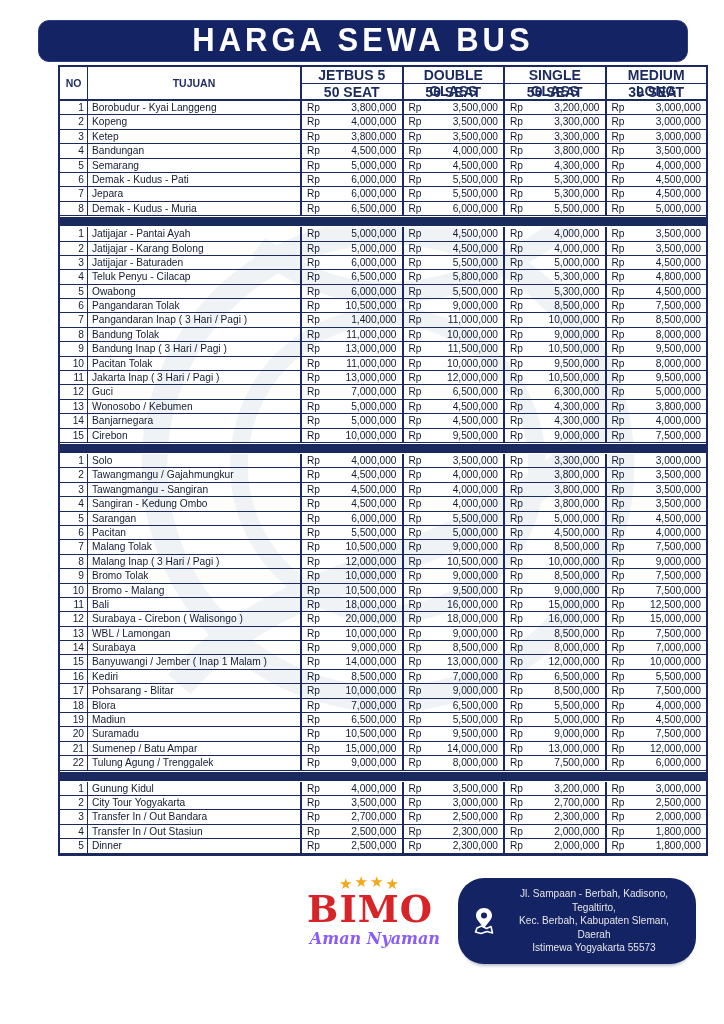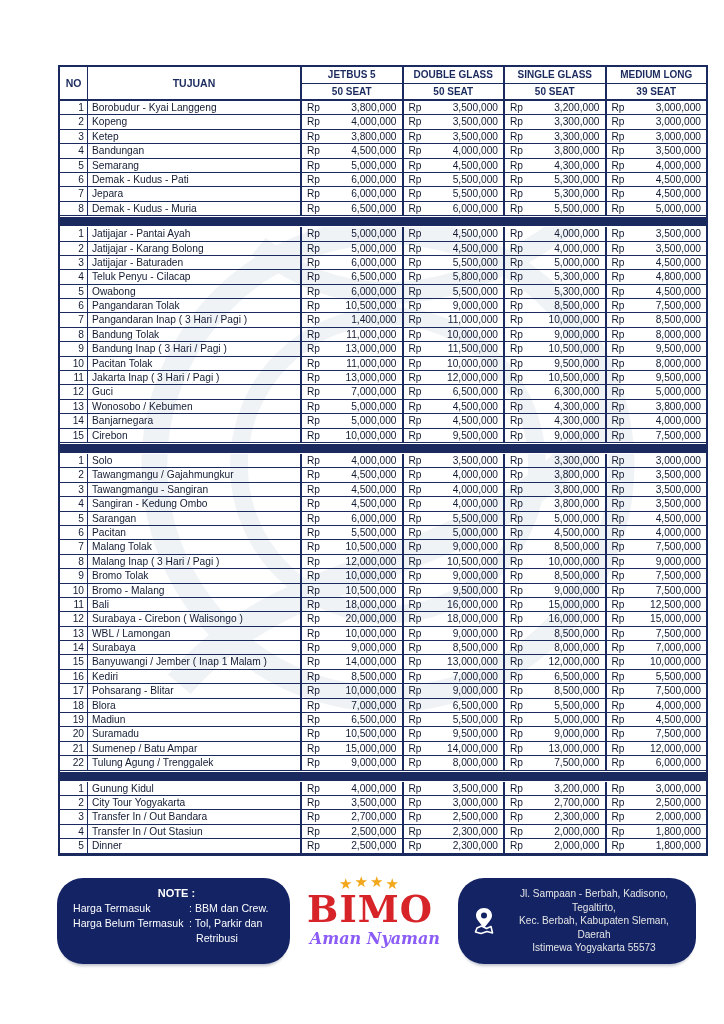--- a/index.html
+++ b/index.html
@@ -29,21 +29,21 @@
   .tbl-content{position:relative;z-index:1;}
 
   .hdr{display:flex;height:34px;border-bottom:2px solid var(--navy);
     color:var(--navy);font-weight:bold;}
   .c-no{width:28px;display:flex;align-items:center;justify-content:center;
     border-right:1px solid var(--navy);font-size:10.5px;}
   .c-tuj{width:212px;display:flex;align-items:center;justify-content:center;
     font-size:10.5px;}
   .c-buses{flex:1;display:flex;}
   .c-bus{flex:1;display:flex;flex-direction:column;border-left:2px solid var(--navy);}
-  .bus-name,.bus-seat{height:17px;line-height:16px;text-align:center;font-size:10px;}
+  .bus-name,.bus-seat{height:17px;line-height:16px;text-align:center;font-size:14px;}
   .bus-name{border-bottom:1px solid var(--navy);}
 
   .row{display:flex;height:14.4px;border-bottom:1px solid var(--navy);
     font-size:10.2px;line-height:13px;color:var(--ink);}
   .cell-no{width:28px;text-align:right;padding-right:3px;
     border-right:1px solid var(--navy);}
   .cell-dest{width:212px;padding-left:4px;white-space:nowrap;overflow:hidden;}
   .cell-price{flex:1;border-left:2px solid var(--navy);display:flex;
     justify-content:space-between;padding:0 5px;white-space:nowrap;}
   .divider{height:11px;background:var(--navy);border-top:1px solid #fff;
@@ -73,20 +73,23 @@
     align-items:center;padding:0 10px 0 13px;
     box-shadow:0 5px 3px -3px rgba(110,120,140,.45);}
   .addr-icon{flex:none;margin-right:5px;}
   .addr-text{flex:1;text-align:center;font-size:10.1px;line-height:13.5px;}
 </style>
 </head>
 <body>
 
 <div class="page">
 
+  <div class="title-bar">
+    <span>HARGA SEWA BUS</span>
+  </div>
 
   <div class="tbl">
     <svg class="watermark" viewBox="0 0 650 790" preserveAspectRatio="none">
       <g fill="none" stroke="#a8b6ca" opacity="0.16">
         <circle cx="330" cy="400" r="235" stroke-width="26"></circle>
         <circle cx="330" cy="400" r="150" stroke-width="18"></circle>
         <path d="M120 620 C 240 480 430 520 560 340" stroke-width="30"></path>
         <path d="M200 180 C 300 260 420 230 520 150" stroke-width="22"></path>
       </g>
     </svg>
@@ -1114,37 +1117,20 @@
             </div>
             <div class="cell-price">
               <div>Rp</div>
               <div>1,800,000</div>
             </div>
           </div>
         </div>
     </div>
   </div>
 
-  <div class="note-box">
-    <div class="note-title">NOTE :</div>
-    <div>
-        <div class="note-line">
-          <div class="note-label">Harga  Termasuk</div>
-          <div class="note-value">: BBM dan Crew.</div>
-        </div>
-        <div class="note-line">
-          <div class="note-label">Harga Belum Termasuk</div>
-          <div class="note-value">: Tol, Parkir dan</div>
-        </div>
-        <div class="note-line">
-          <div class="note-label"></div>
-          <div class="note-value cont">Retribusi</div>
-        </div>
-      </div>
-  </div>
 
   <div class="brand">
     <div class="stars"><span class="s1">★</span><span class="s2">★</span><span class="s3">★</span><span class="s4">★</span></div>
     <div class="brand-name">BIMO</div>
     <div class="brand-tagline">Aman Nyaman</div>
   </div>
 
   <div class="addr-box">
     <svg class="addr-icon" width="26" height="30" viewBox="0 0 26 30">
       <path d="M13 2 C8.3 2 5 5.4 5 9.4 C5 13.4 9 16.6 13 22 C17 16.6 21 13.4 21 9.4 C21 5.4 17.7 2 13 2 Z

